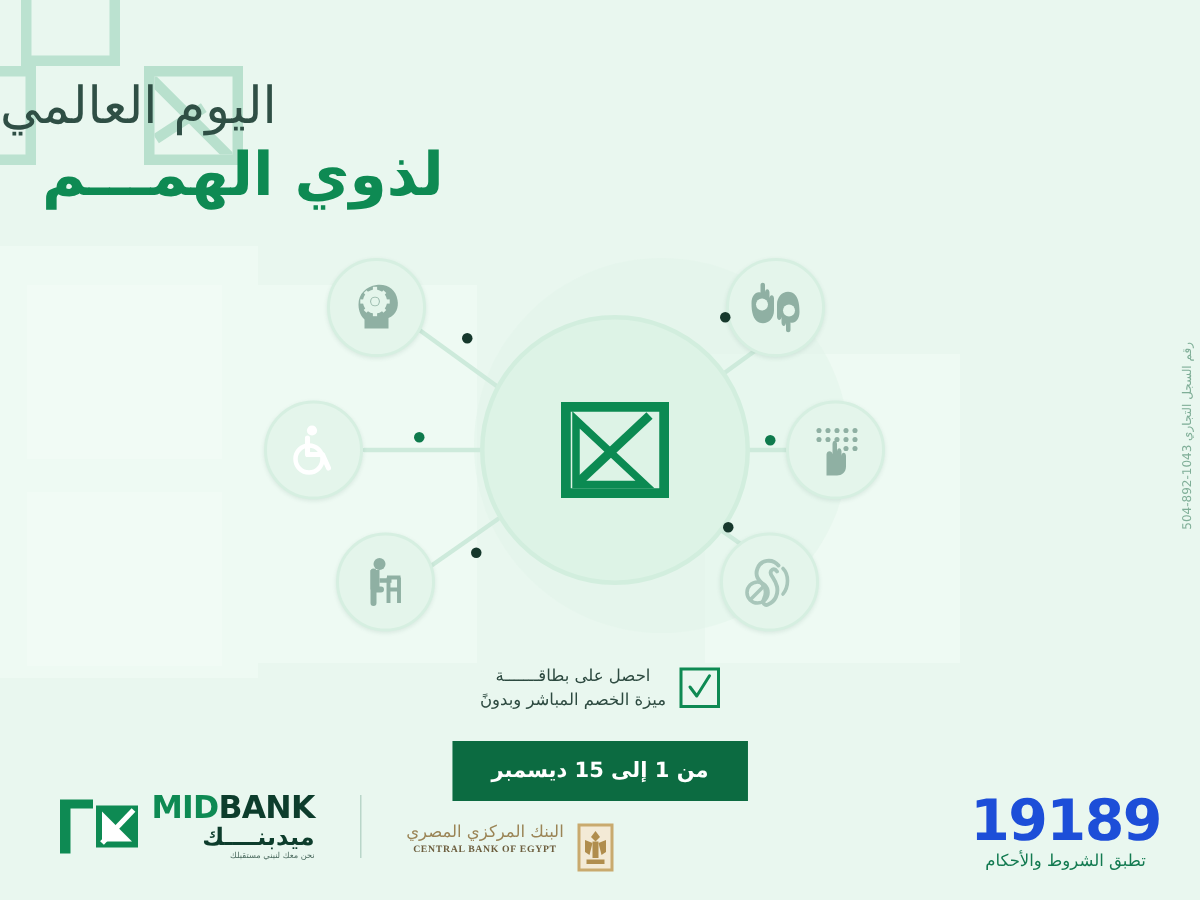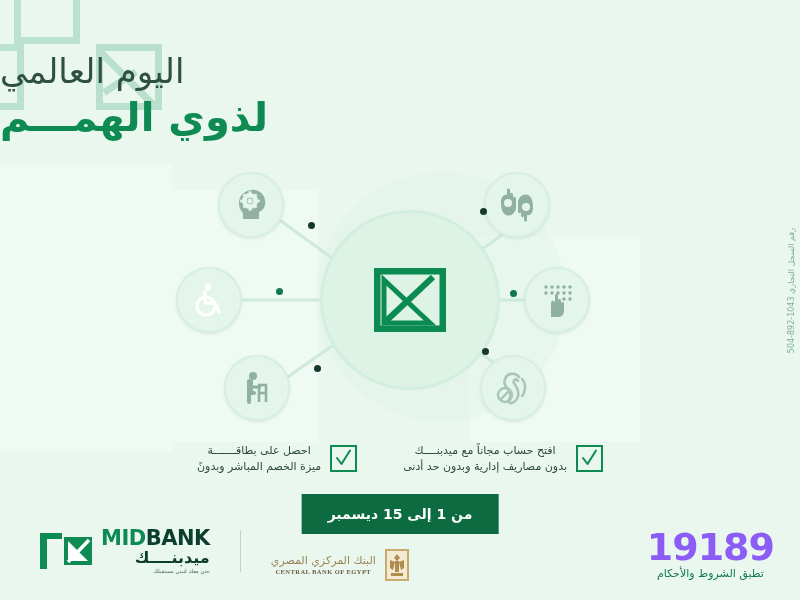--- a/index.html
+++ b/index.html
@@ -75,20 +75,21 @@
     letter-spacing:1px;
     color:#2f4f45;
     line-height:1.15;
   }
   .headline-main {
     font-size:40px;
     font-weight:700;
     color:#0e8a53;
     line-height:1.2;
     margin-top:2px;
+    padding-left:28px;
   }
 
   
   .hub-area {
     position:absolute;
     left:180px; top:150px;
     width:440px; height:300px;
   }
   .hub-svg { position:absolute; inset:0; }
 
@@ -196,21 +197,21 @@
     direction:rtl; text-align:right;
     font-size:5.5px; color:#4d6c60;
     margin-top:3px; letter-spacing:.2px;
   }
 
   .divider-v {
     width:1px; height:42px;
     background:#b9d6c9;
   }
 
-  .cbe { display:flex; align-items:center; gap:8px;margin-top:28px; }
+  .cbe { display:flex; align-items:flex-start; gap:8px;margin-top:28px; }
   .cbe-words { text-align:center; line-height:1.25; }
   .cbe-ar {
     direction:rtl;
     font-size:11px; color:#9a8455;
     font-family:"DejaVu Sans", sans-serif;
   }
   .cbe-en {
     font-size:6.5px; letter-spacing:.45px;
     color:#6d5f3f; font-weight:700;
     font-family:"Liberation Serif", serif;
@@ -219,21 +220,21 @@
 
   
   .hotline {
     position:absolute;
     right:26px; bottom:20px;
     text-align:center;
     direction:rtl;
   }
   .hot-num {
     font-size:38px; font-weight:700;
-    color:#8b5cf6; line-height:.95;
+    color:#1d4ed8; line-height:.95;
     letter-spacing:-1px;
     direction:ltr;
   }
   .hot-url {
     font-size:16px; color:#117a4e;
     line-height:1.1; margin-top:1px;
     direction:ltr;
   }
   .hot-terms {
     font-size:11px; color:#127a50;
@@ -391,31 +392,20 @@
     <div class="dot" style="left:128px; top:72px;"></div>
     <div class="dot green" style="left:96px;  top:138px;"></div>
     <div class="dot" style="left:134px; top:215px;"></div>
     <div class="dot" style="left:300px; top:58px;"></div>
     <div class="dot green" style="left:330px; top:140px;"></div>
     <div class="dot" style="left:302px; top:198px;"></div>
   </div>
 
   <div class="benefits">
 
-    <div class="benefit">
-      <div class="check-box">
-        <svg width="19" height="19" viewBox="0 0 19 19">
-          <path d="M3,9 L7.5,15 L16,1.5" fill="none" stroke="#0e8a53" stroke-width="2" stroke-linecap="round" stroke-linejoin="round"></path>
-        </svg>
-      </div>
-      <div class="benefit-text">
-        <span>افتح حساب مجاناً مع ميدبنــــك</span>
-        <span>بدون مصاريف إدارية وبدون حد أدنى</span>
-      </div>
-    </div>
 
     <div class="benefit">
       <div class="check-box">
         <svg width="19" height="19" viewBox="0 0 19 19">
           <path d="M3,9 L7.5,15 L16,1.5" fill="none" stroke="#0e8a53" stroke-width="2" stroke-linecap="round" stroke-linejoin="round"></path>
         </svg>
       </div>
       <div class="benefit-text">
         <span>احصل على بطاقـــــــة</span>
         <span>ميزة الخصم المباشر وبدونً</span>

